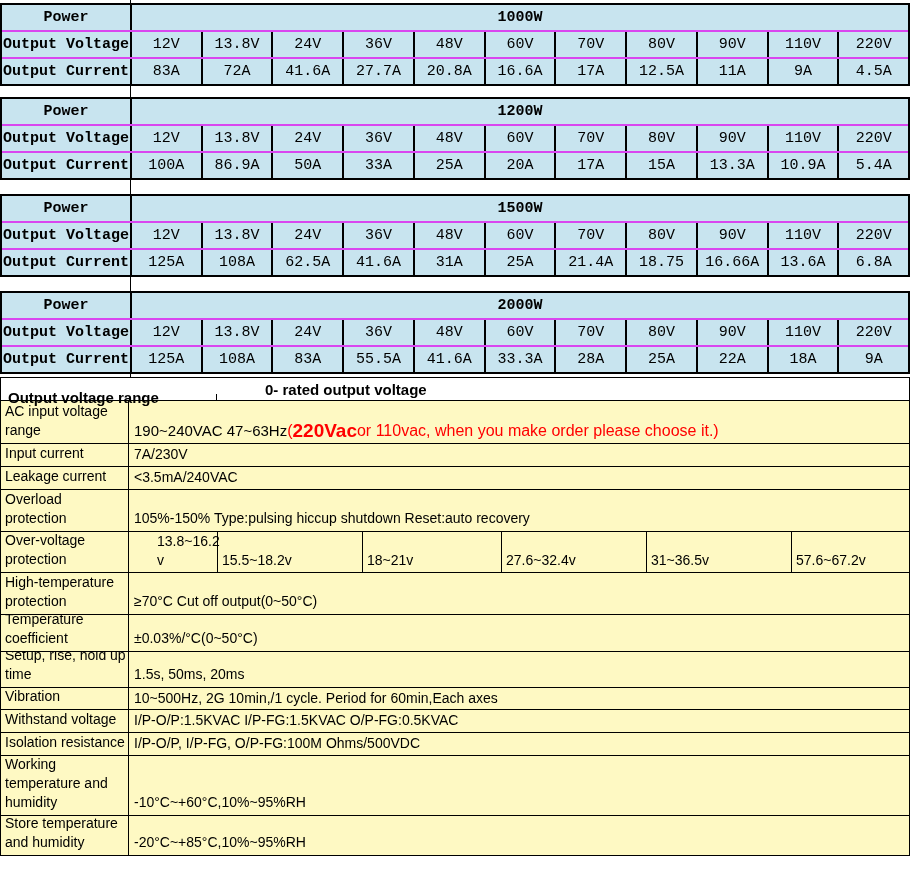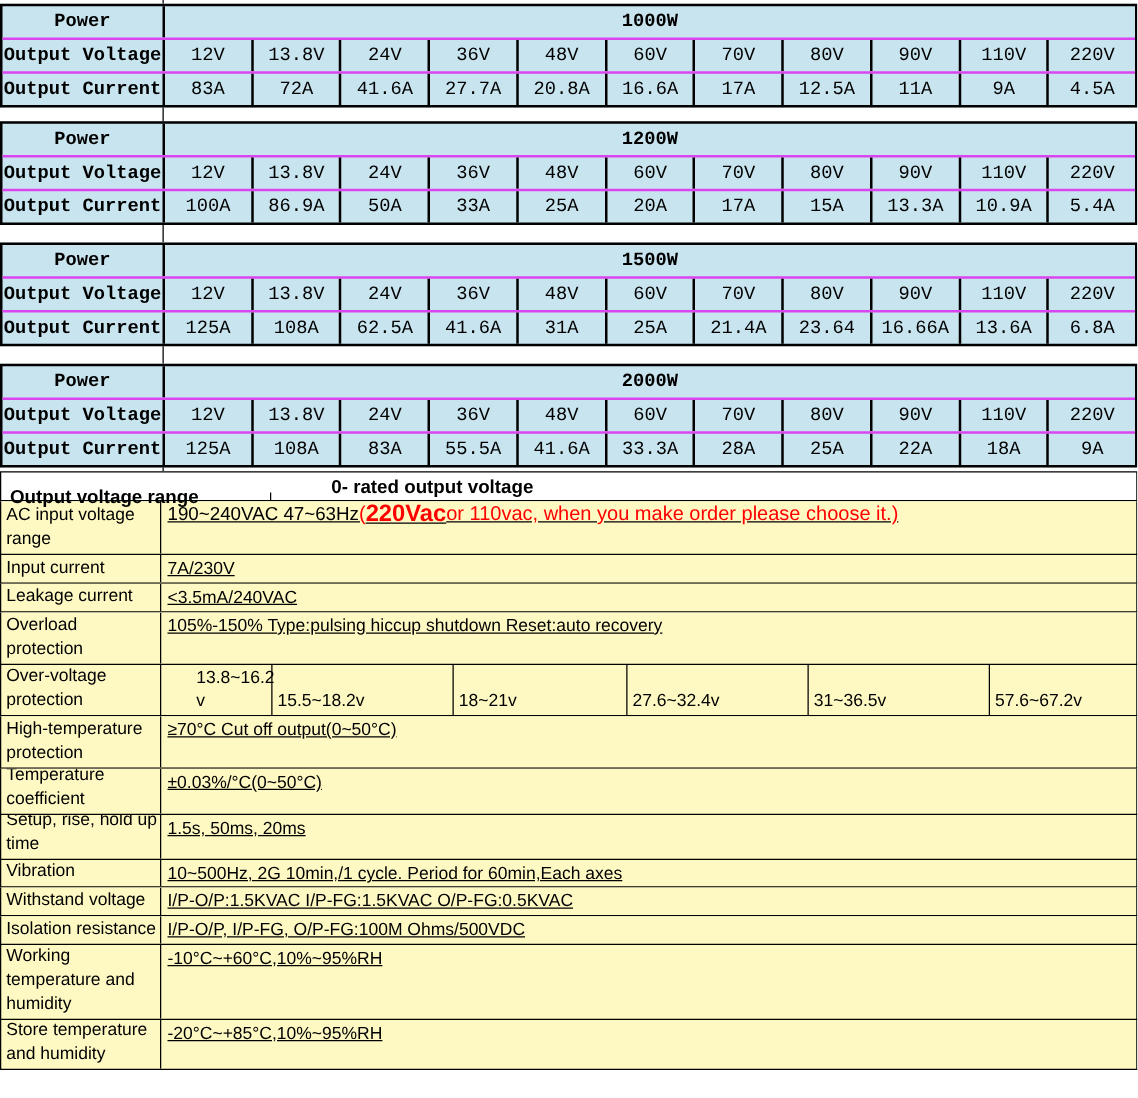--- a/index.html
+++ b/index.html
@@ -34,22 +34,22 @@
     display:flex;box-sizing:border-box;font-size:14px;background:#fef9c3;
     border-bottom:1px solid #000;border-left:1px solid #000;border-right:1px solid #000;
     overflow:hidden;
   }
   .slabel{
     width:128px;border-right:1px solid #000;box-sizing:border-box;
     display:flex;align-items:flex-end;padding:1px 2px 3px 4px;
     white-space:pre-line;line-height:19px;
   }
   .svalue{
-    flex:1;display:flex;flex-wrap:wrap;
-    padding:1px 2px 3px 5px;line-height:19px;box-sizing:border-box;text-decoration:underline;
+    flex:1;display:flex;align-items:flex-end;flex-wrap:wrap;
+    padding:1px 2px 3px 5px;line-height:19px;box-sizing:border-box;
   }
   .ovrcells{flex:1;display:flex;margin-left:24px;}
   .ovrcell{
     border-right:1px solid #000;box-sizing:border-box;display:flex;align-items:flex-end;
     padding:0 2px 2px 4px;white-space:pre-line;line-height:19px;
   }
   .ovrcells .ovrcell:nth-child(1){width:65px;}
   .ovrcells .ovrcell:nth-child(2){width:145px;}
   .ovrcells .ovrcell:nth-child(3){width:139px;}
   .ovrcells .ovrcell:nth-child(4){width:145px;}
@@ -178,21 +178,21 @@
     <div class="prow">
       <div class="pcell plabel">Output Current</div>
       <div class="pcells">
           <div class="pval">125A</div>
           <div class="pval">108A</div>
           <div class="pval">62.5A</div>
           <div class="pval">41.6A</div>
           <div class="pval">31A</div>
           <div class="pval">25A</div>
           <div class="pval">21.4A</div>
-          <div class="pval">23.64</div>
+          <div class="pval">18.75</div>
           <div class="pval">16.66A</div>
           <div class="pval">13.6A</div>
           <div class="pval">6.8A</div>
         </div>
     </div>
   </div>
 
   <div class="gap" style="height:14px">
       <div class="gapline"></div>
     </div>

